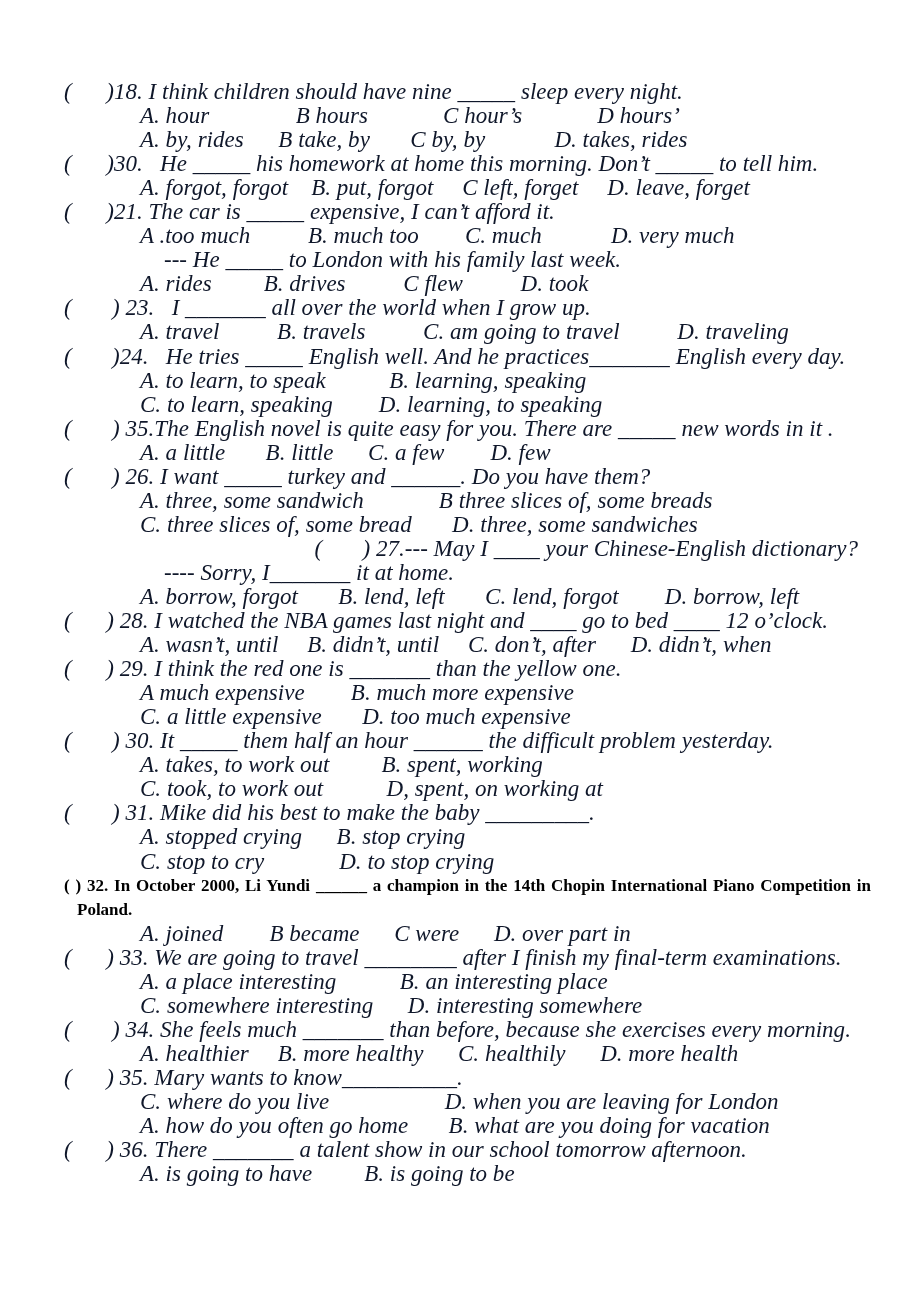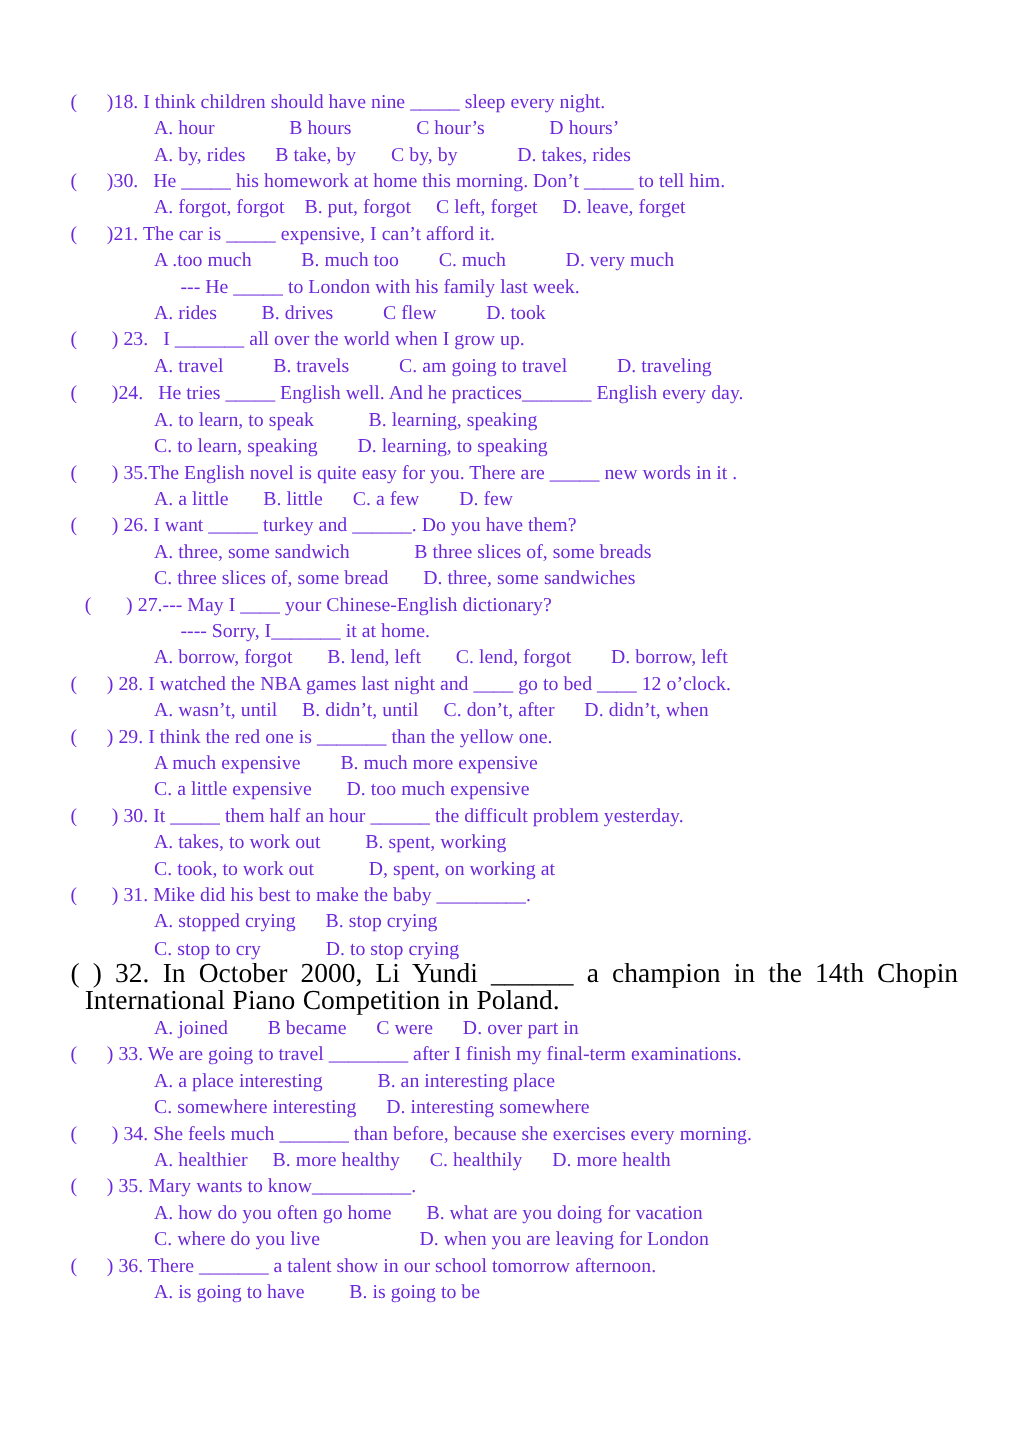--- a/index.html
+++ b/index.html
@@ -20,52 +20,55 @@
     width: 920px;
     height: 1302px;
     background: #ffffff;
     box-sizing: border-box;
     padding: 80px 62px 0 64px;
   }
   .qblock {
     margin: 0;
   }
   .line {
-    font-size: 18px;
+    font-size: 23px;
     line-height: 24.05px;
     white-space: pre;
     letter-spacing: 0.02px;
-    color: #6d28d9;
+    color: #0f172a;
+    font-style: italic;
   }
   
   .stem {
     text-indent: 0;
   }
   .stem-indent {
     padding-left: 13px;
+    text-align: right;
   }
   
   .opts {
     padding-left: 76px;
   }
   .subline {
     padding-left: 100px;
   }
   
   .justify {
-    font-size: 25px;
+    font-size: 17px;
     line-height: 24.05px;
     text-align: justify;
     text-align-last: left;
     white-space: normal;
     word-spacing: 0.5px;
     padding-left: 13px;
     text-indent: -13px;
     margin: 0;
     width: 794px;
+    font-weight: bold;
   }
 </style>
 </head>
 <body>
 
 <div class="page">
   <div id="questions-root">
       <div class="qblock">
         <div class="line stem">(      )18. I think children should have nine _____ sleep every night.</div>
         <div class="line opts">A. hour               B hours             C hour’s             D hours’</div>
@@ -135,21 +138,21 @@
         <div class="line stem">(      ) 33. We are going to travel ________ after I finish my final-term examinations.</div>
         <div class="line opts">A. a place interesting           B. an interesting place</div>
         <div class="line opts">C. somewhere interesting      D. interesting somewhere</div>
       </div>
       <div class="qblock">
         <div class="line stem">(       ) 34. She feels much _______ than before, because she exercises every morning.</div>
         <div class="line opts">A. healthier     B. more healthy      C. healthily      D. more health</div>
       </div>
       <div class="qblock">
         <div class="line stem">(      ) 35. Mary wants to know__________.</div>
+        <div class="line opts">C. where do you live                    D. when you are leaving for London</div>
         <div class="line opts">A. how do you often go home       B. what are you doing for vacation</div>
-        <div class="line opts">C. where do you live                    D. when you are leaving for London</div>
       </div>
       <div class="qblock">
         <div class="line stem">(      ) 36. There _______ a talent show in our school tomorrow afternoon.</div>
         <div class="line opts">A. is going to have         B. is going to be</div>
       </div>
     </div>
 </div>
 
 </body></html>

